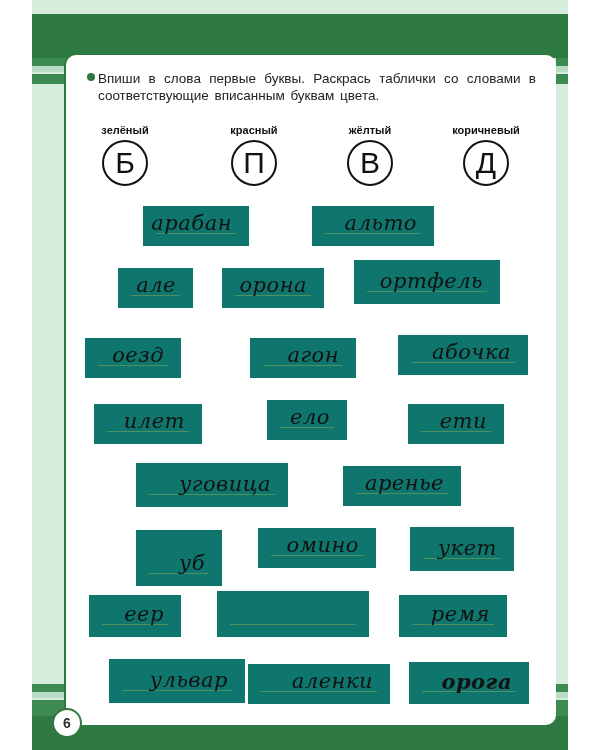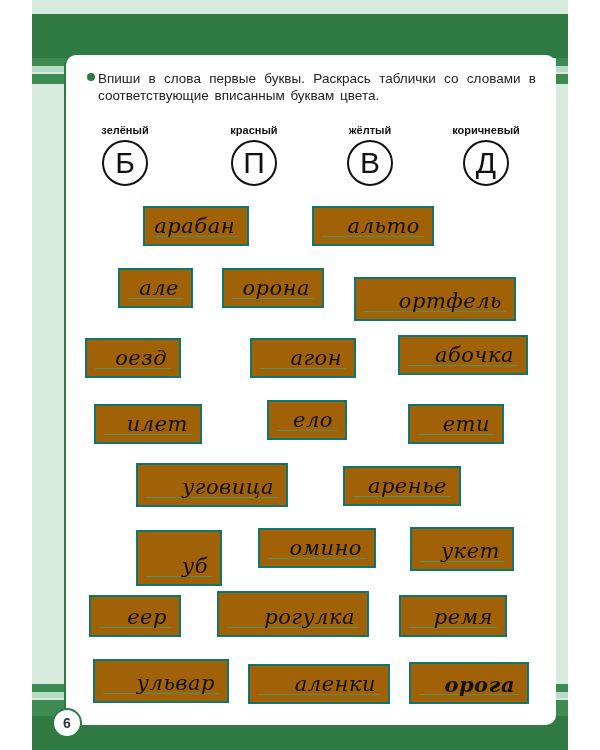--- a/index.html
+++ b/index.html
@@ -42,22 +42,22 @@
   }
   .legend .lbl {
     font-size: 11px; font-weight: bold; color: #111; margin-bottom: 4px;
   }
   .legend .circle {
     width: 42px; height: 42px; border: 2px solid #111; border-radius: 50%;
     margin: 0 auto; display: flex; align-items: center; justify-content: center;
     font-size: 30px; color: #111; line-height: 1;
   }
   .word {
-    position: absolute; height: 40px; border: 2px solid #0f766e;
-    background: #a16207; box-sizing: border-box;
+    position: absolute; height: 40px; border: 5px solid #0f766e;
+    background: #0f766e; box-sizing: border-box;
   }
   .word .base {
     position: absolute; left: 8px; right: 8px; bottom: 7px;
     border-bottom: 1.5px solid #4f8f60;
   }
   .word .txt {
     position: absolute; right: 12px; bottom: 7px;
     font-family: "DejaVu Serif", serif; font-style: italic;
     font-size: 21px; color: #111; line-height: 1;
     letter-spacing: 0.5px;
@@ -124,21 +124,21 @@
 </div>
 
 <div class="word" style="left:118px;top:268px;width:75px;">
   <div class="base"></div>
   <span class="txt">але</span>
 </div>
 <div class="word" style="left:222px;top:268px;width:102px;">
   <div class="base"></div>
   <span class="txt">орона</span>
 </div>
-<div class="word" style="left:354px;top:277px;width:162px;height:44px;">
+<div class="word" style="left:354px;top:260px;width:146px;height:44px;">
   <div class="base"></div>
   <span class="txt">ортфель</span>
 </div>
 
 <div class="word" style="left:85px;top:338px;width:96px;">
   <div class="base"></div>
   <span class="txt">оезд</span>
 </div>
 <div class="word" style="left:250px;top:338px;width:106px;">
   <div class="base"></div>
@@ -183,28 +183,27 @@
   <div class="base"></div>
   <span class="txt">укет</span>
 </div>
 
 <div class="word" style="left:89px;top:595px;width:92px;height:42px;padding-left:48px;">
   <div class="base"></div>
   <span class="txt">еер</span>
 </div>
 <div class="word" style="left:217px;top:591px;width:152px;height:46px;">
   <div class="base"></div>
-  <span class="txt">рогулка</span>
 </div>
 <div class="word" style="left:399px;top:595px;width:108px;height:42px;">
   <div class="base"></div>
   <span class="txt">ремя</span>
 </div>
 
-<div class="word" style="left:93px;top:659px;width:136px;height:44px;">
+<div class="word" style="left:109px;top:659px;width:136px;height:44px;">
   <div class="base"></div>
   <span class="txt">ульвар</span>
 </div>
 <div class="word" style="left:248px;top:664px;width:142px;">
   <div class="base"></div>
   <span class="txt">аленки</span>
 </div>
 <div class="word" style="left:409px;top:662px;width:120px;height:42px;font-weight:bold;">
   <div class="base"></div>
   <span class="txt">орога</span>

